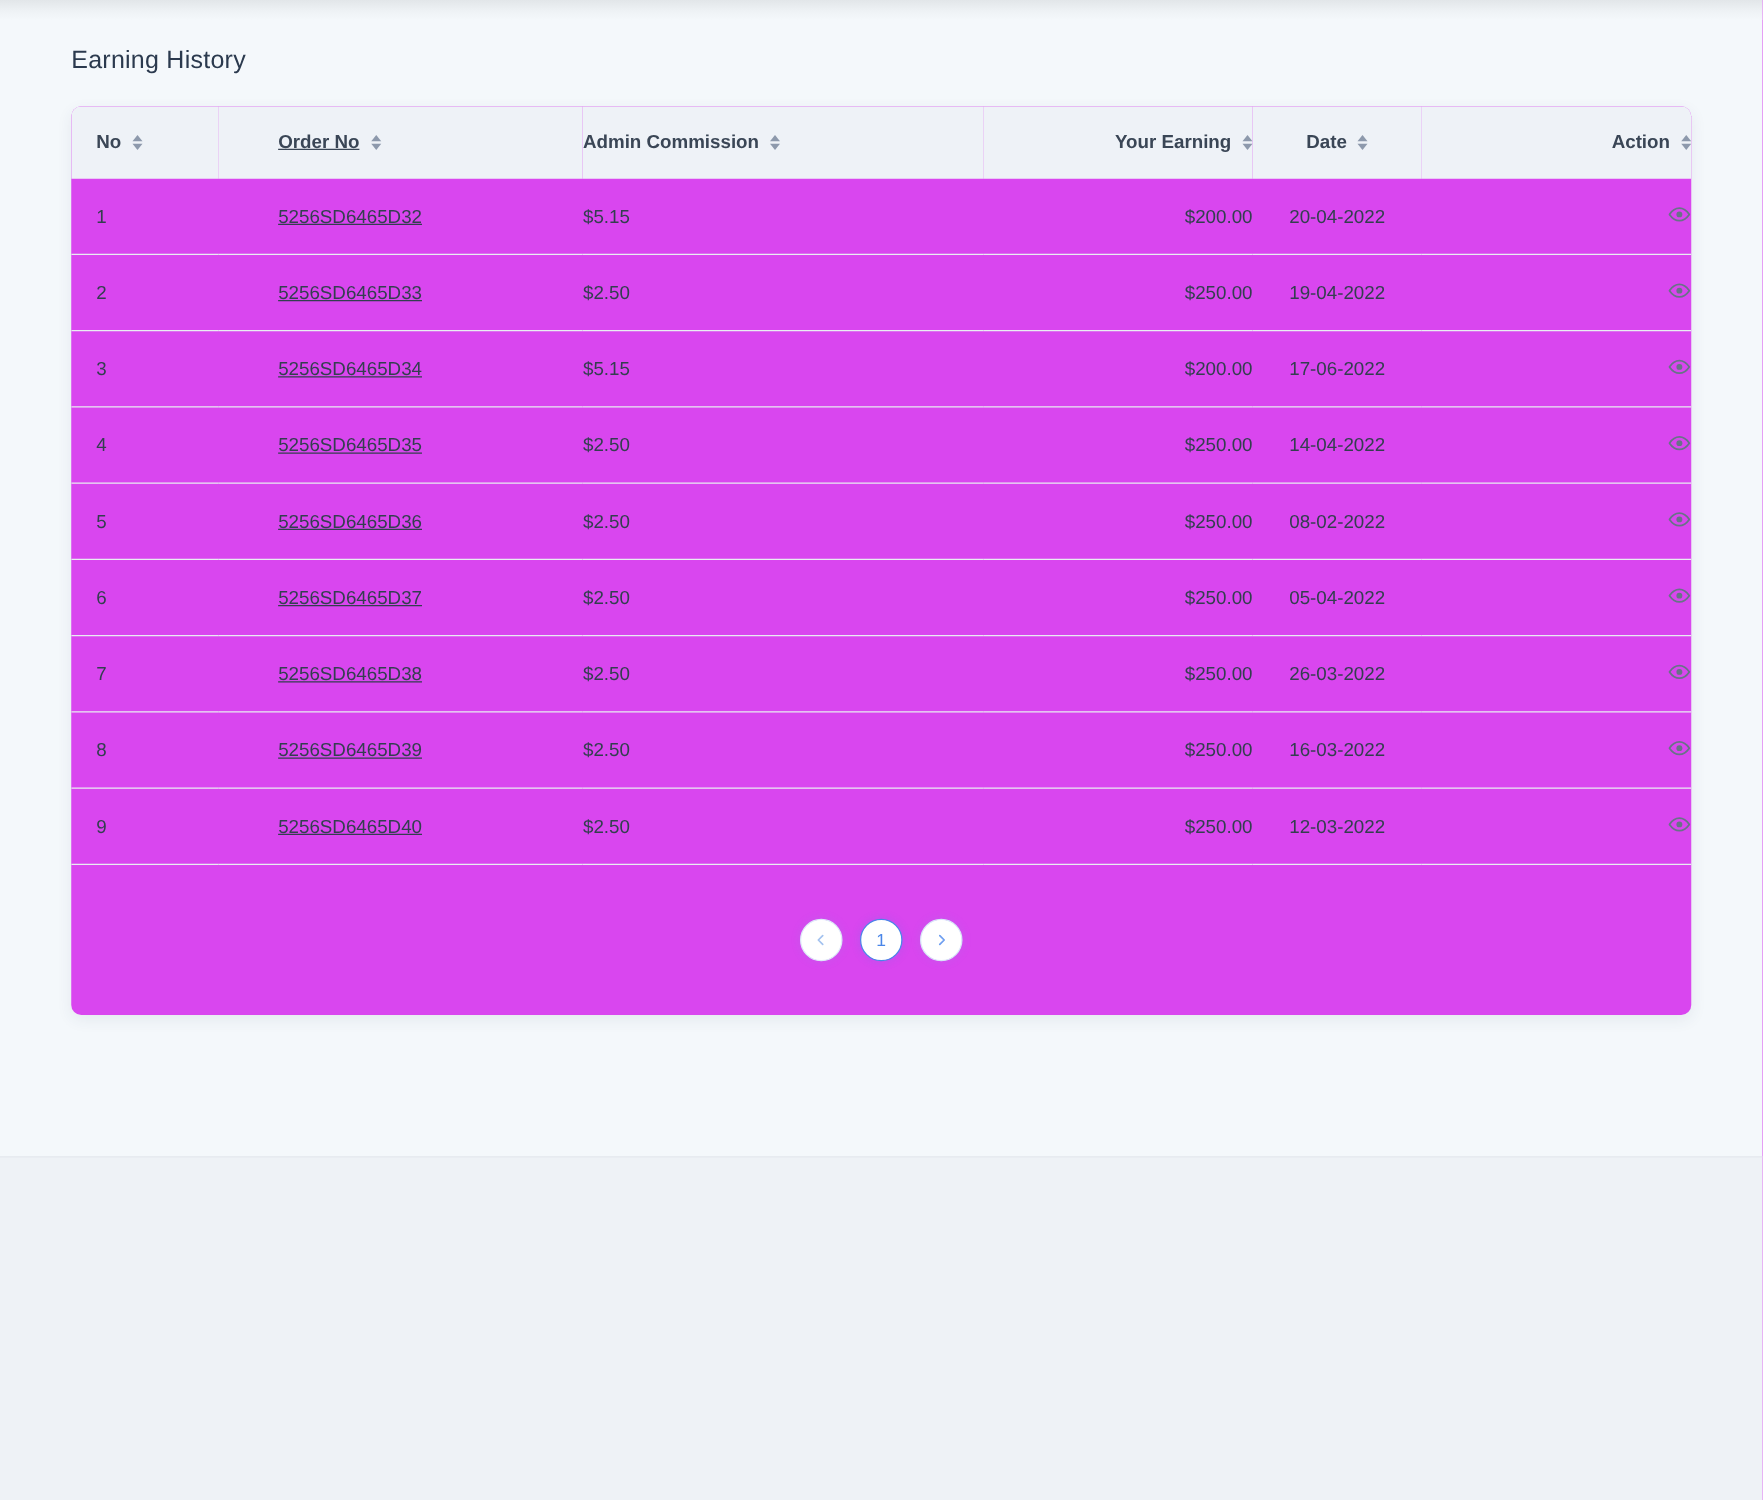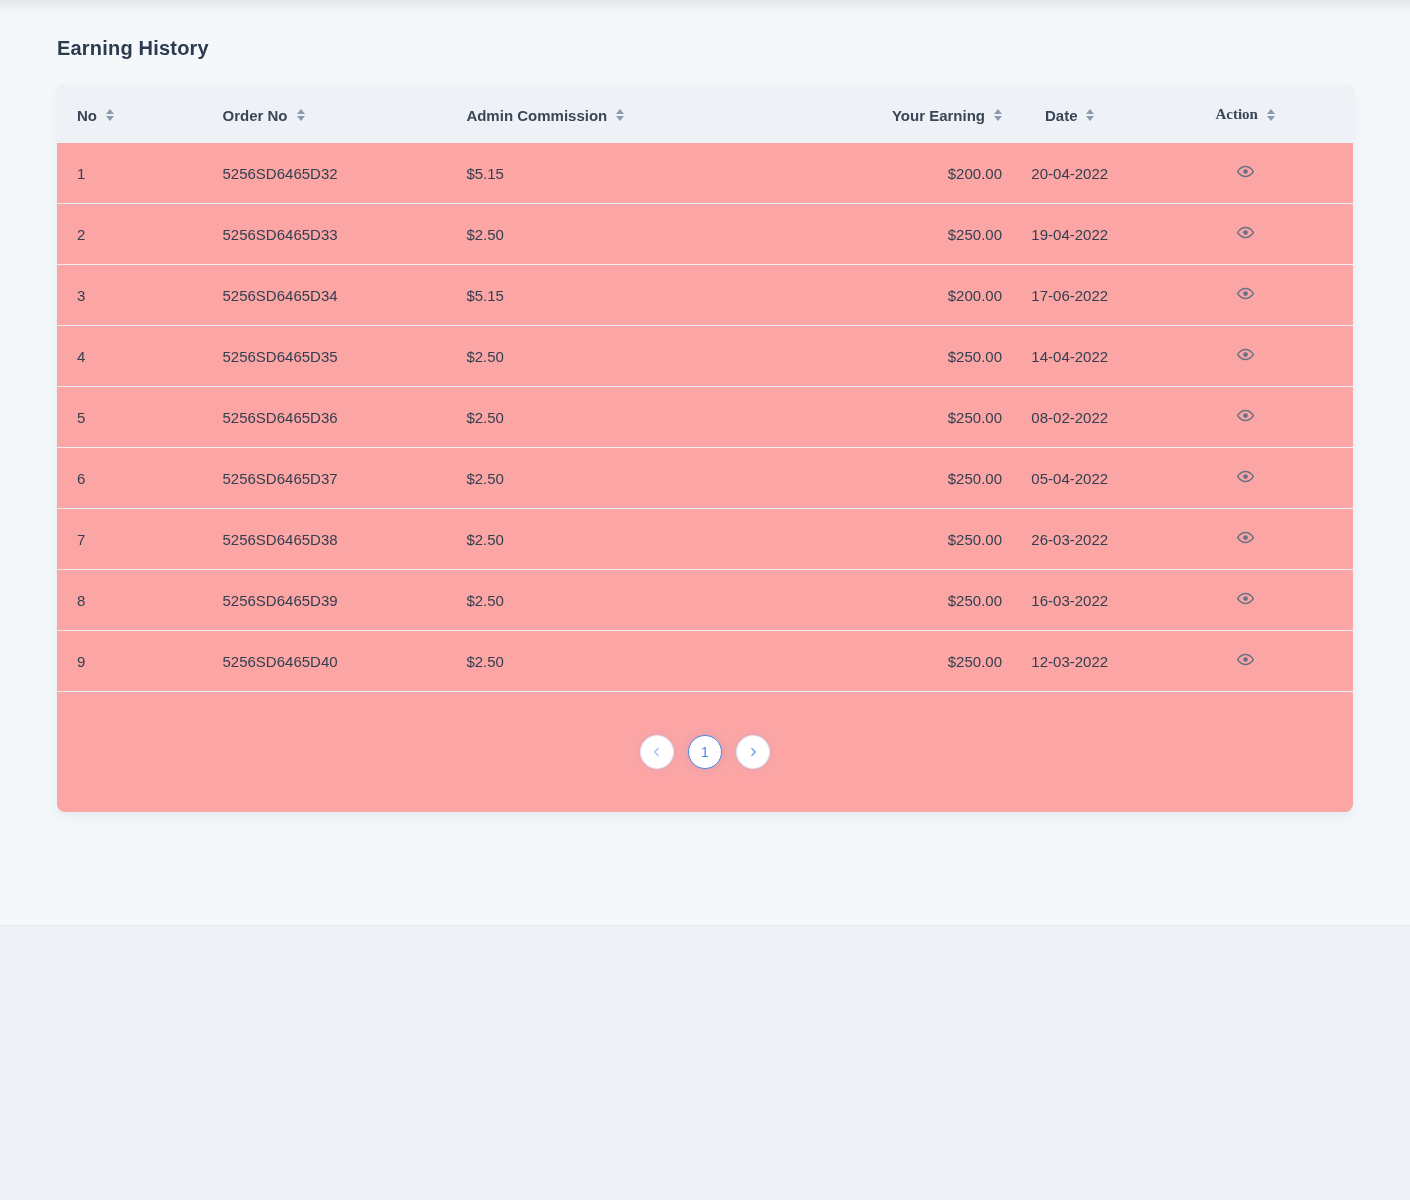--- a/index.html
+++ b/index.html
@@ -12,43 +12,43 @@
     position: absolute; top: 0; left: 0; width: 100%; height: 16px;
     background: linear-gradient(180deg, #e2e6e9 0%, #eef2f5 55%, #f4f8fb 100%);
     pointer-events: none;
   }
   .footer {
     position: absolute; top: 925px; left: 0; width: 100%; height: 275px;
     background: #eef2f6; border-top: 1px solid #e3e8ee; box-sizing: border-box;
   }
   .page-title {
     position: absolute; left: 57px; top: 37px; margin: 0;
-    font-size: 20px; font-weight: 700; color: #2b3a4e; letter-spacing: .2px;
+    font-size: 20px; font-weight: 400; color: #2b3a4e; letter-spacing: .2px;
   }
   .card {
     position: absolute; left: 57px; top: 85px; width: 1296px; height: 727px;
-    background: #fca5a5; border-radius: 8px; overflow: hidden;
+    background: #d946ef; border-radius: 8px; overflow: hidden;
     box-shadow: 0 4px 12px rgba(50, 70, 100, 0.08);
   }
   table { width: 100%; border-collapse: collapse; table-layout: fixed; }
   th, td { padding: 0; }
   thead th {
     height: 58px; background: #eef2f7;
     font-size: 15px; font-weight: 700; color: #3a4656; cursor: pointer;
   }
   tbody td {
     height: 60px; border-bottom: 1px solid #e9edf2;
     font-size: 15px; font-weight: 400; color: #333f4f;
   }
   .col-no      { width: 8%;    text-align: left;  padding-left: 20px; }
-  .col-order   { width: 20%;   text-align: left;  padding-left: 48px; }
+  .col-order   { width: 20%;   text-align: left;  padding-left: 48px; text-decoration: underline; }
   .col-admin   { width: 26%;   text-align: left; }
   .col-earning { width: 17.5%; text-align: right; }
   .col-date    { width: 11%;   text-align: center; }
-  .col-action  { width: 17.5%; text-align: center; font-family: Liberation Serif, serif; }
+  .col-action  { width: 17.5%; text-align: right; }
   .hdr-label { vertical-align: middle; }
   .sort {
     display: inline-flex; flex-direction: column; align-items: center;
     gap: 2px; margin-left: 9px; vertical-align: middle;
   }
   .sort i { display: block; width: 0; height: 0;
     border-left: 4px solid transparent; border-right: 4px solid transparent; }
   .sort .up   { border-bottom: 5px solid #8d99ac; }
   .sort .down { border-top:    5px solid #8d99ac; }
   .view-btn {

